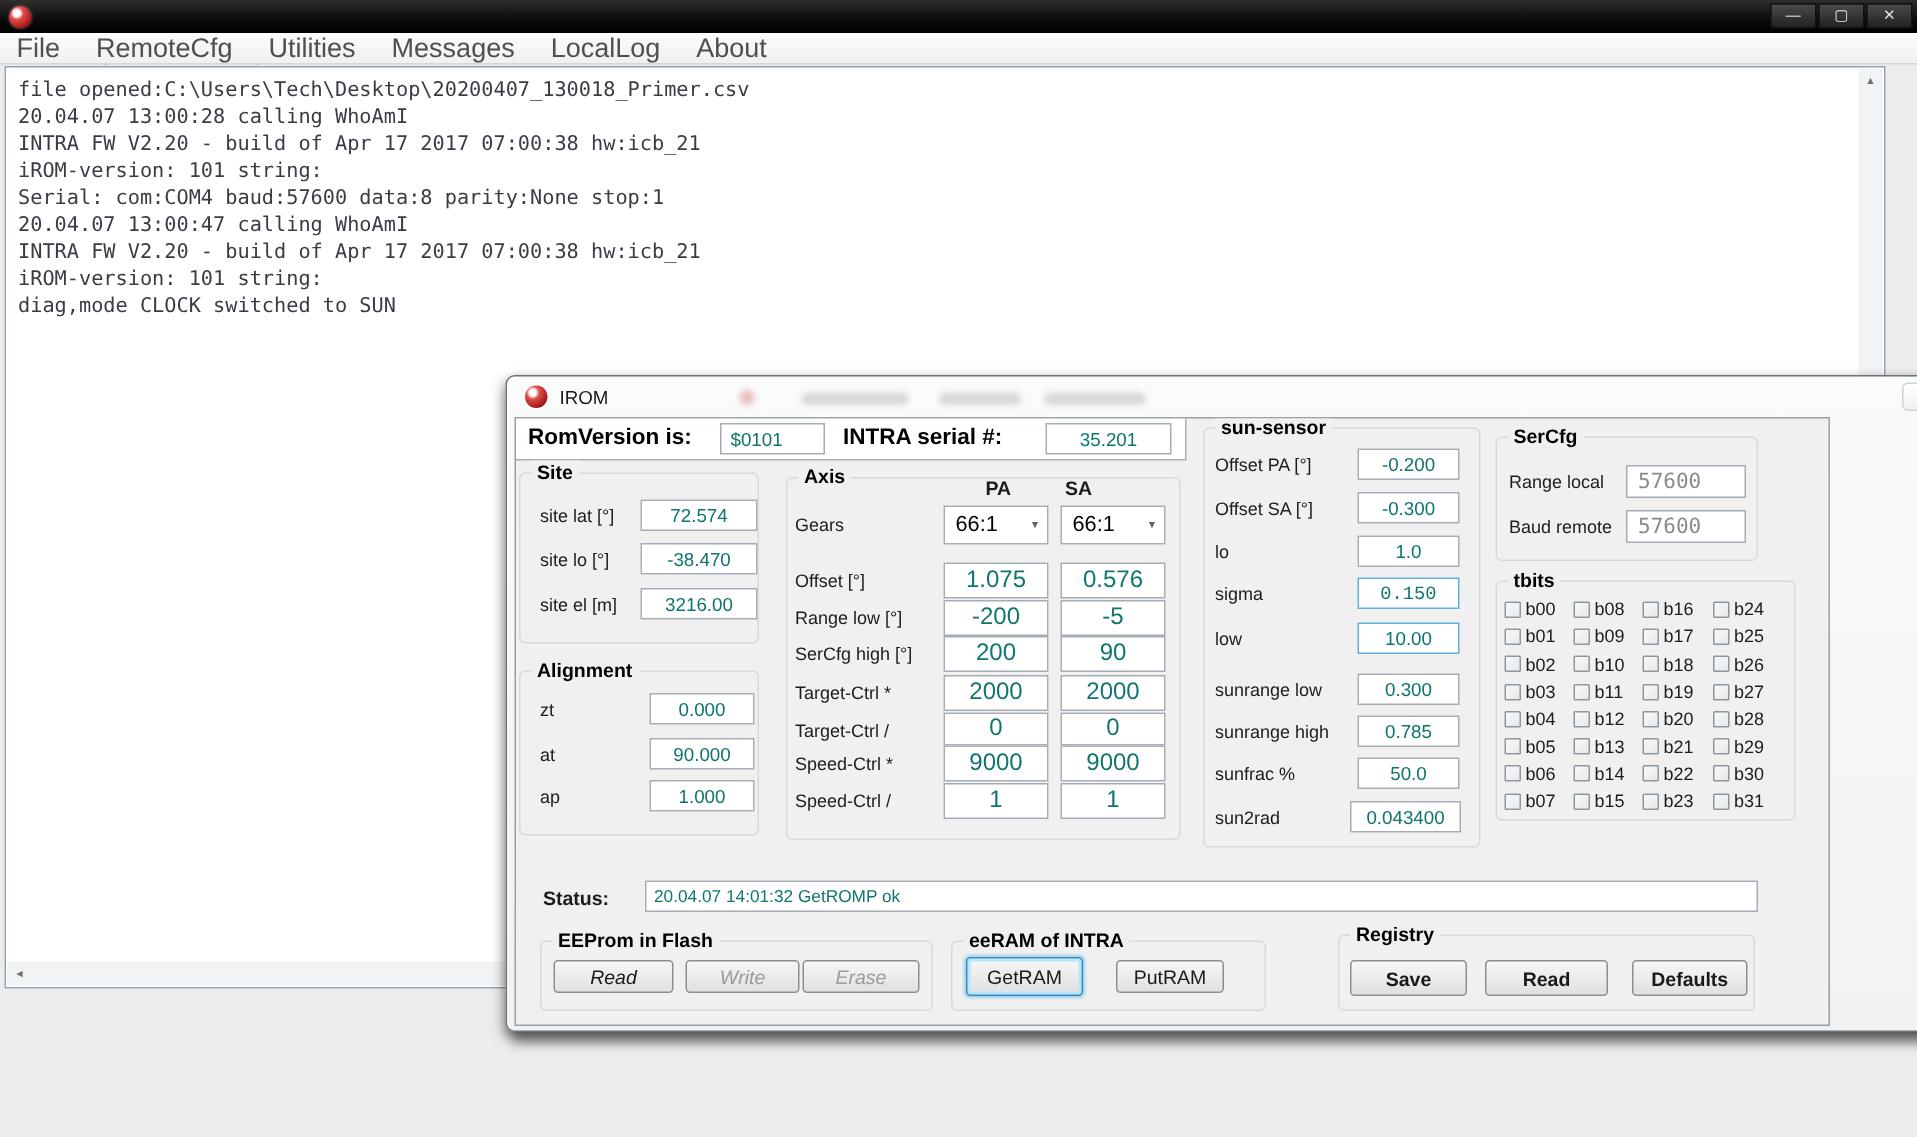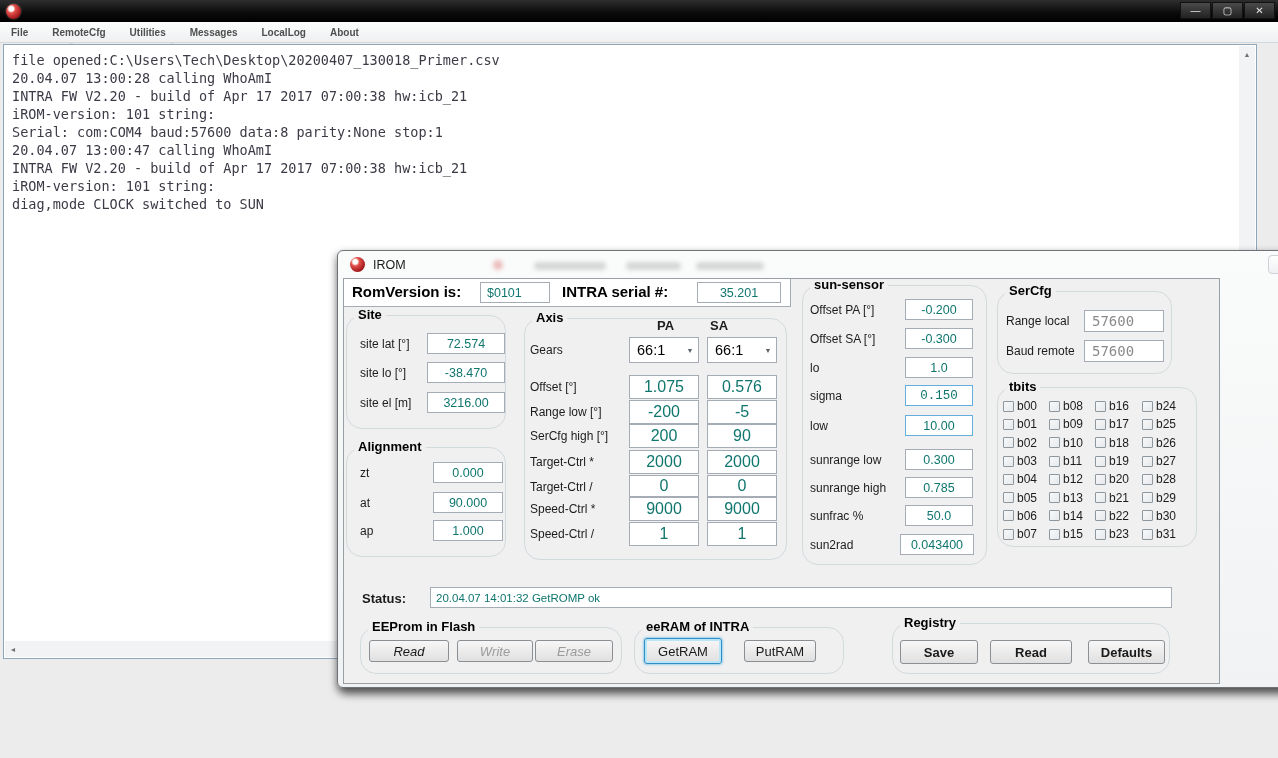--- a/index.html
+++ b/index.html
@@ -15,21 +15,21 @@
     background:radial-gradient(circle at 35% 32%, #ffffff 0 16%, #e2504a 30%, #9c1318 75%, #6e0d10 100%);
     box-shadow:0 0 2px rgba(255,255,255,.4); flex:0 0 auto; }
   .title-text { color:#f2f2f2; font-size:13px; letter-spacing:.2px; text-shadow:0 1px 1px #000;margin-top:46px; }
   .win-controls { position:absolute; right:3px; top:2px; display:flex; gap:1px; }
   .win-btn { width:31px; height:17px; background:linear-gradient(#4a4a4a,#222); border:1px solid #111;
     color:#e3e3e3; font-size:10px; line-height:15px; text-align:center; cursor:default; }
 
   .menubar { position:absolute; left:0; top:22px; width:1278px; height:21px;
     background:linear-gradient(#fcfcfc,#eef0f1); border-bottom:1px solid #d5d8db;
     display:flex; align-items:center; padding-left:2px; }
-  .menu-item { color:#4f4f4f; font-size:10px; padding:16px 9px; margin-right:6px;font-weight:bold; }
+  .menu-item { color:#4f4f4f; font-size:18px; padding:16px 9px; margin-right:6px; }
 
   
   .log { position:absolute; left:3px; top:44px; width:1254px; height:615px; background:#fff;
     border:1px solid #8fa5b8; }
   .log-text { position:absolute; left:8px; top:6px; right:22px;
     font-family:"DejaVu Sans Mono", monospace; font-size:13.5px; line-height:18px; color:#3b3b46; white-space:pre; }
   .vscroll { position:absolute; top:1px; right:1px; bottom:17px; width:16px; background:#f2f3f4; }
   .hscroll { position:absolute; left:1px; bottom:1px; right:17px; height:16px; background:#f2f3f4; }
   .scroll-arrow { position:absolute; width:16px; height:16px; color:#6d7277; font-size:7px;
     display:flex; align-items:center; justify-content:center; }
@@ -46,21 +46,21 @@
   .ghost { position:absolute; filter:blur(2px); opacity:.38; border-radius:4px; }
   .dlg-controls { position:absolute; right:13px; top:4px; display:flex;
     border:1px solid #ccd2d8; border-radius:4px; overflow:hidden; background:linear-gradient(#fff,#eef0f2); }
   .dlg-btn { width:36px; height:17px; color:#8d979f; font-size:10px; line-height:16px; text-align:center;
     border-left:1px solid #d8dde2; }
   .dlg-btn:first-child { border-left:none; }
 
   .client { position:absolute; left:5px; top:27px; width:877px; height:406px;
     background:#f0f0f0; border:1px solid #98a0a6; overflow:hidden; }
 
-  .group { position:absolute; border:1px solid #d3dade; border-radius:16px; }
+  .group { position:absolute; border:1px solid #d3dade; border-radius:4px; }
   .gb-label { position:absolute; top:-9px; left:7px; background:#f0f0f0; padding:0 4px;
     font-size:13px; font-weight:bold; color:#000; white-space:nowrap; }
 
   .lbl { position:absolute; font-size:12px; color:#1c1c1c; white-space:nowrap; }
   .lbl-b { font-weight:bold; font-size:13px; }
   .big-lbl { position:absolute; font-size:15px; font-weight:bold; color:#000; white-space:nowrap; }
 
   input.fld { position:absolute; background:#fff; border:1px solid #a5acb6; font-family:"Liberation Sans",sans-serif;
     font-size:12.5px; color:#0f766e; text-align:center; padding:0 3px; }
   input.fld-left { text-align:left; padding-left:6px; }

